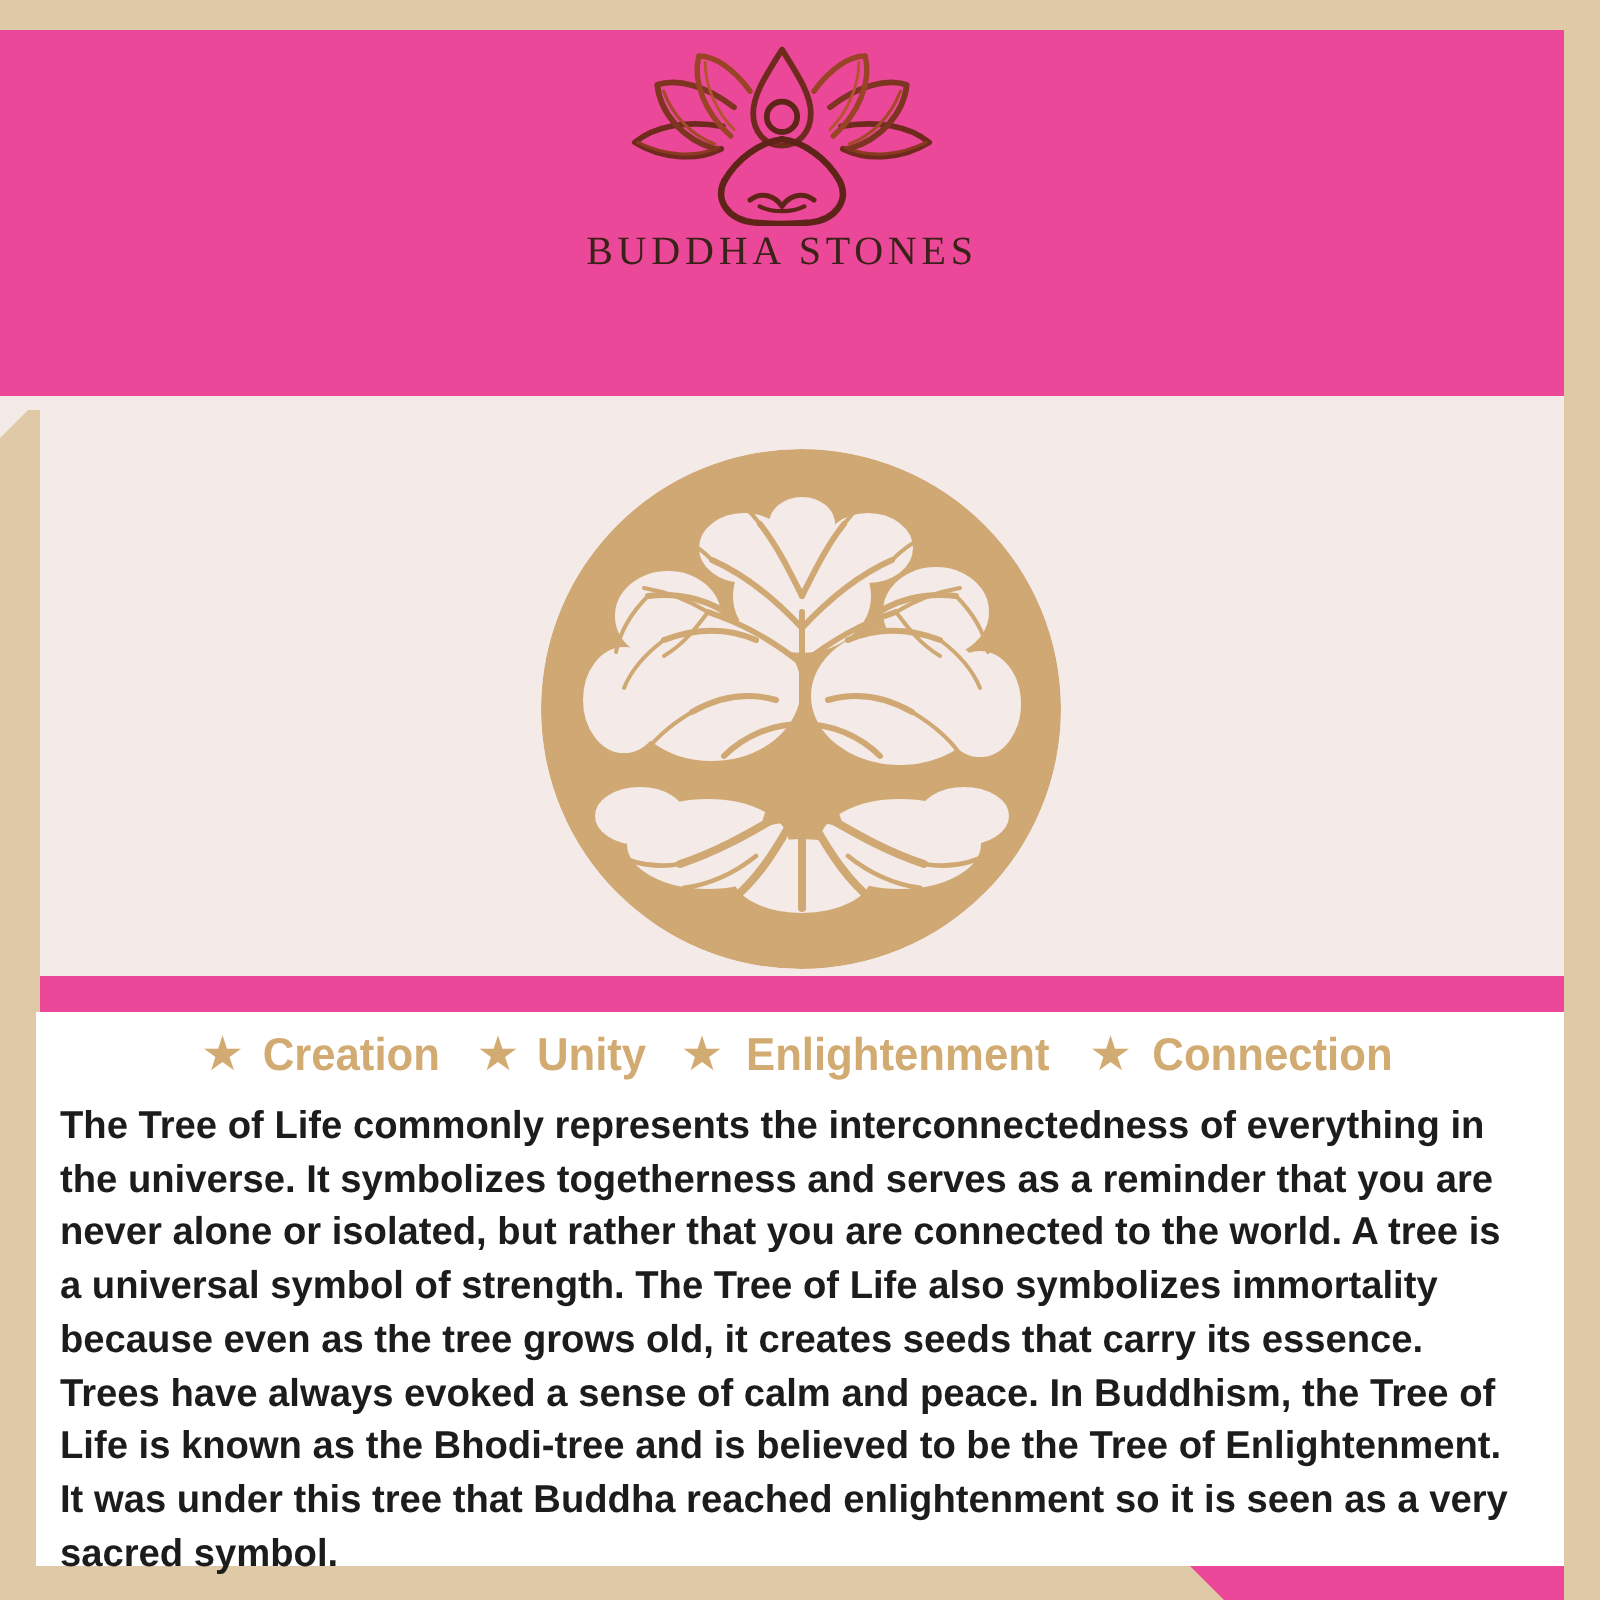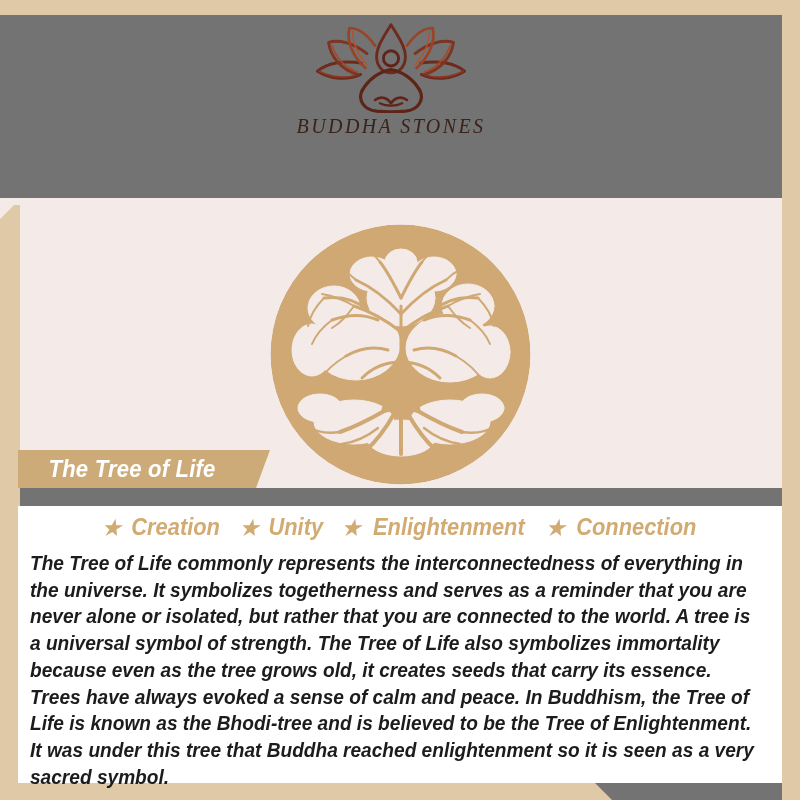--- a/index.html
+++ b/index.html
@@ -6,23 +6,22 @@
   html, body {
     margin: 0;
     padding: 0;
     background: #ffffff;
   }
   #page {
     position: relative;
     width: 800px;
     height: 800px;
     overflow: hidden;
-    background: #737373;
+    background: #ec4899;
     font-family: "Liberation Sans", sans-serif;
-    font-style: italic;
   }
 
   
   .band-top {
     position: absolute;
     left: 0; top: 0;
     width: 800px; height: 15px;
     background: #e0c9a6;
   }
   .band-right {
@@ -307,23 +306,20 @@
             <path d="M168 228 C178 232 190 232 202 228"></path>
             <path d="M110 206 C100 214 88 220 74 222"></path>
             <path d="M156 206 C166 214 178 220 192 222"></path>
           </g>
         </mask>
       </defs>
       <circle cx="132.5" cy="132.5" r="130" fill="#cfa873" mask="url(#treeCut)"></circle>
     </svg>
   </div>
 
-  <div class="ribbon">
-    <div class="ribbon-text">The Tree of Life</div>
-  </div>
 
   <div class="panel">
     <div class="keywords">
       <div class="kw">
         <span class="kw-star">★</span>
         <span class="kw-label">Creation</span>
       </div>
       <div class="kw">
         <span class="kw-star">★</span>
         <span class="kw-label">Unity</span>

